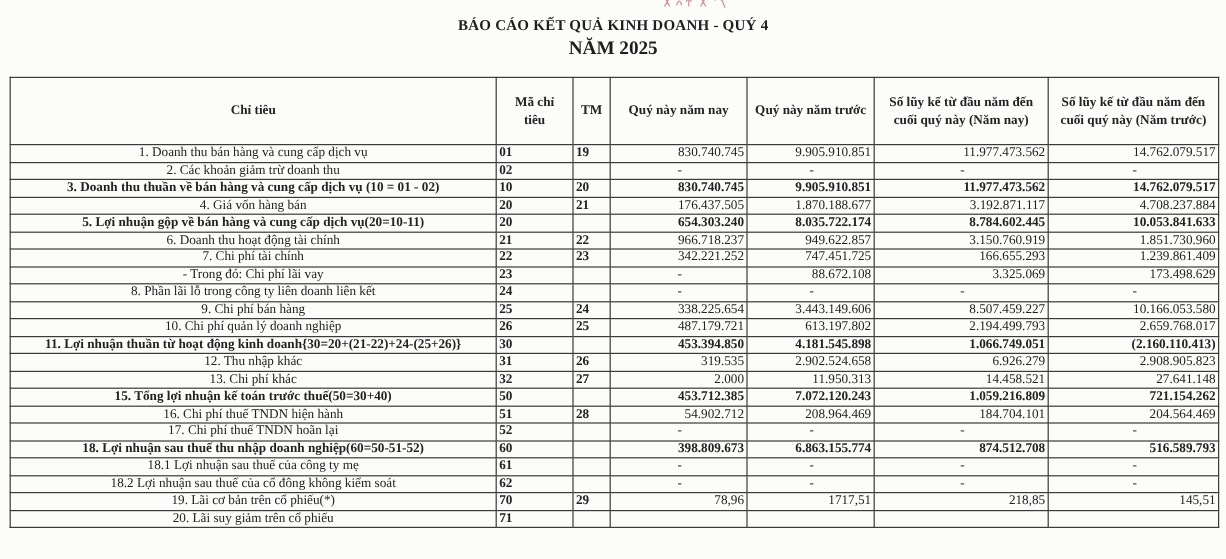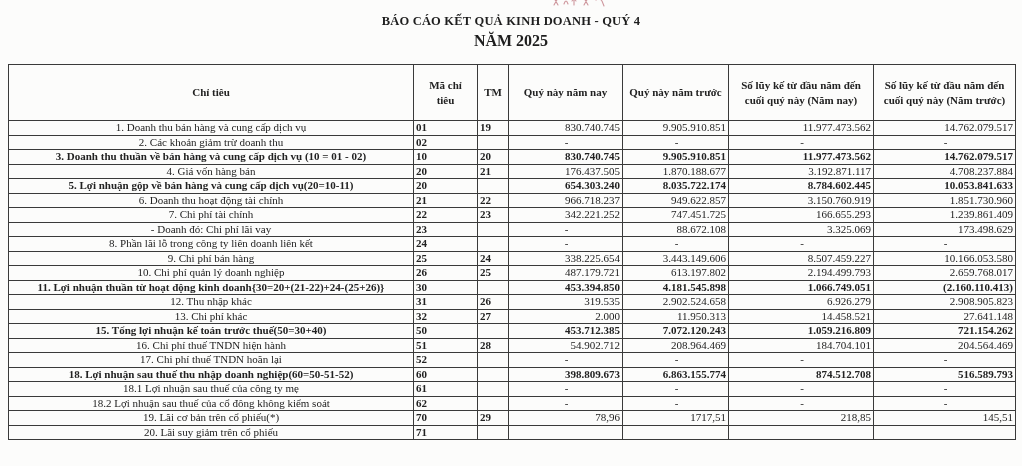--- a/index.html
+++ b/index.html
@@ -178,21 +178,21 @@
         <tr>
       <td class="c-label">7. Chi phí tài chính</td>
       <td class="c-ma">22</td>
       <td class="c-tm">23</td>
       <td class="c-num">342.221.252</td>
       <td class="c-num">747.451.725</td>
       <td class="c-num">166.655.293</td>
       <td class="c-num">1.239.861.409</td>
     </tr>
         <tr>
-      <td class="c-label">- Doanh đó: Chi phí lãi vay</td>
+      <td class="c-label">- Trong đó: Chi phí lãi vay</td>
       <td class="c-ma">23</td>
       <td class="c-tm"></td>
       <td class="c-num dash">-</td>
       <td class="c-num">88.672.108</td>
       <td class="c-num">3.325.069</td>
       <td class="c-num">173.498.629</td>
     </tr>
         <tr>
       <td class="c-label">8. Phần lãi lỗ trong công ty liên doanh liên kết</td>
       <td class="c-ma">24</td>

